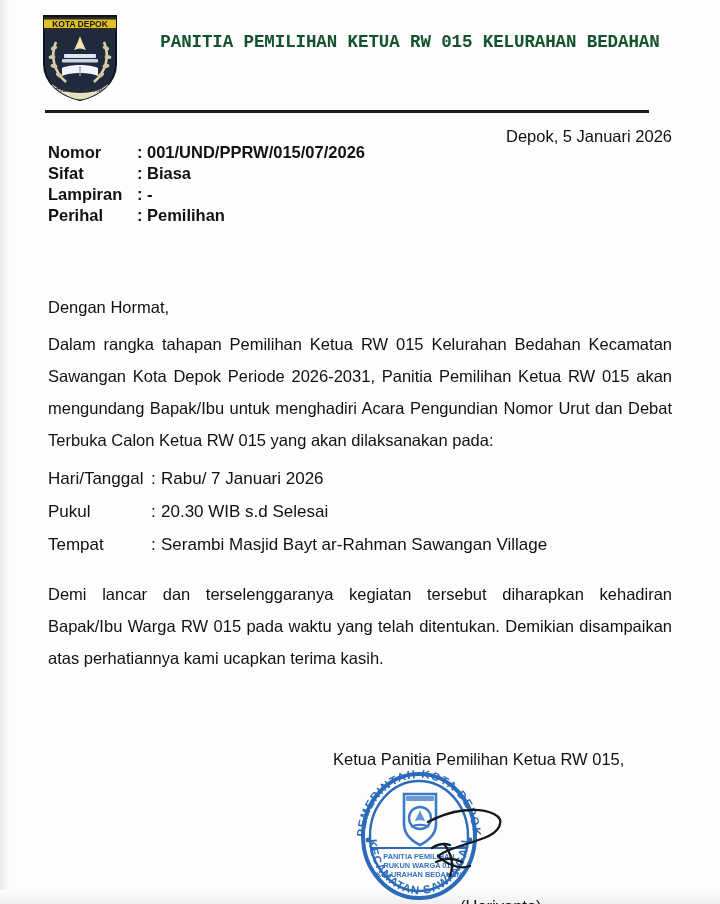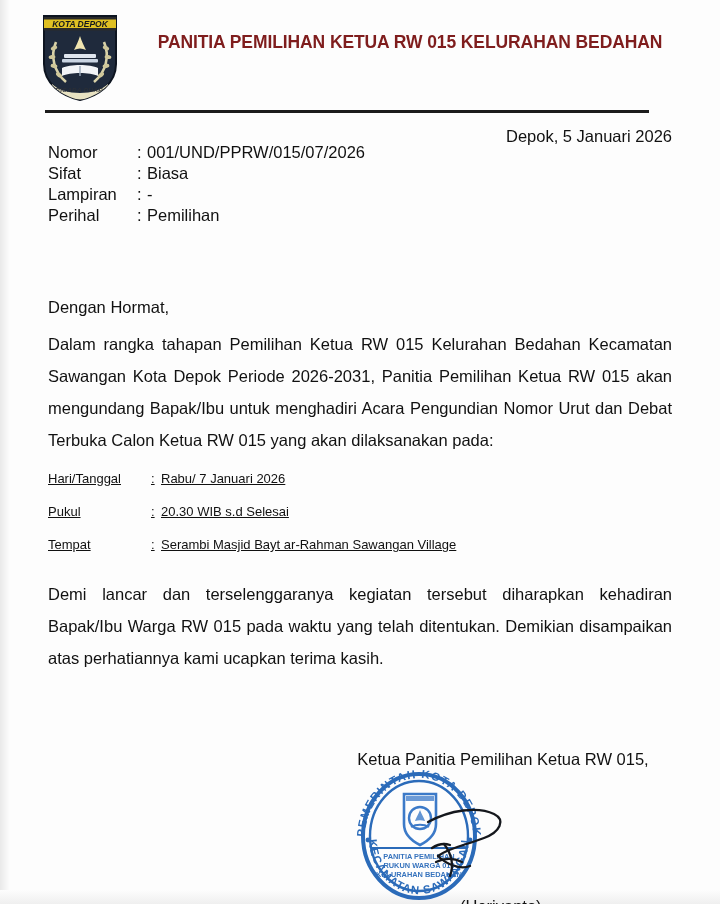--- a/index.html
+++ b/index.html
@@ -46,35 +46,35 @@
     left: 0; top: 0;
     width: 720px;
     height: 108px;
   }
   .logo {
     position: absolute;
     left: 38px;
     top: 12px;
     width: 84px;
     height: 90px;
-    font-style: italic;
   }
   .logo svg { display: block; width: 84px; height: 90px; }
 
   .lh-title {
     position: absolute;
     left: 132px;
     top: 30px;
     width: 556px;
     text-align: center;
     font-weight: bold;
     font-size: 17.5px;
     line-height: 24px;
     letter-spacing: -0.1px;
-    color: #7f1d1d;
+    color: #14532d;
+    font-family: Liberation Mono, monospace;
   }
   .lh-title .l2 { display: block; }
 
   .rule {
     position: absolute;
     left: 45px;
     top: 110px;
     width: 604px;
     height: 0;
     border-top: 3px solid #1c1c1c;
@@ -90,20 +90,21 @@
     font-size: 16.5px;
     line-height: 20px;
   }
 
   
   .meta {
     position: absolute;
     left: 48px;
     top: 142px;
     width: 430px;
+    font-weight: bold;
   }
   .meta-row {
     display: flex;
     font-size: 16.5px;
     line-height: 21px;
     height: 21px;
     white-space: nowrap;
   }
   .meta-label { width: 89px; flex: 0 0 89px; }
   .meta-sep   { width: 10px; flex: 0 0 10px; }
@@ -131,25 +132,24 @@
 
   
   .event {
     position: absolute;
     left: 48px;
     top: 462px;
     width: 560px;
   }
   .event-row {
     display: flex;
-    font-size: 13px;
+    font-size: 17px;
     line-height: 33px;
     height: 33px;
     white-space: nowrap;
-    text-decoration: underline;
   }
   .event-label { width: 103px; flex: 0 0 103px; }
   .event-sep   { width: 10px; flex: 0 0 10px; }
   .event-value { flex: 1 1 auto; }
 
   
   .sign-block {
     position: absolute;
     left: 300px;
     top: 748px;
@@ -157,21 +157,20 @@
     height: 156px;
   }
   .sign-title {
     position: absolute;
     left: 33px;
     top: 0;
     width: 340px;
     font-size: 16.5px;
     line-height: 22px;
     white-space: nowrap;
-    text-align: center;
   }
   .sign-name {
     position: absolute;
     left: 160px;
     top: 110px;
     font-size: 16.5px;
     line-height: 22px;
     white-space: nowrap;
     z-index: 6;
     margin-top: 37px;

